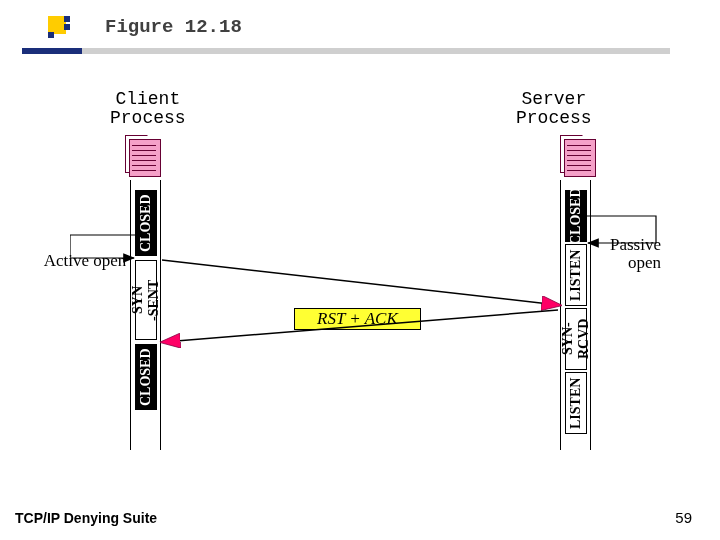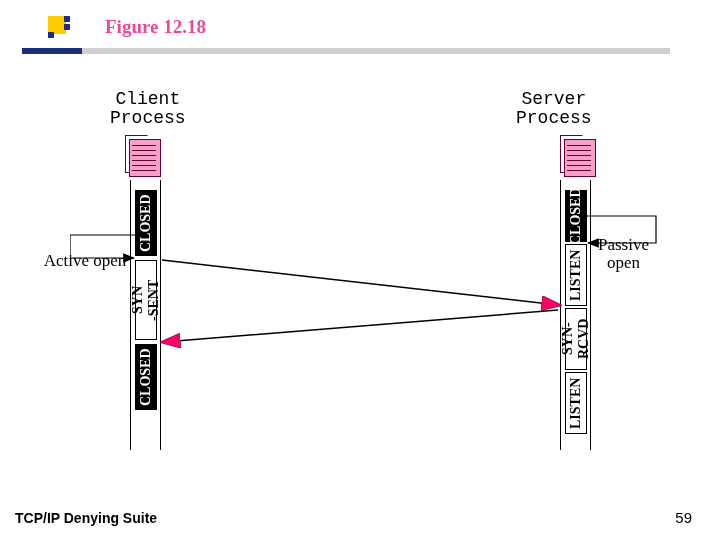--- a/index.html
+++ b/index.html
@@ -27,22 +27,23 @@
   }
   .bullet-sq .y  { position:absolute; left:0; top:0; width:18px; height:18px; background:#fc0; }
   .bullet-sq .b1 { position:absolute; right:0; top:0; width:6px; height:6px; background:#1a2e7a; }
   .bullet-sq .b2 { position:absolute; right:0; top:8px; width:6px; height:6px; background:#1a2e7a; }
   .bullet-sq .b3 { position:absolute; left:0; bottom:0; width:6px; height:6px; background:#1a2e7a; }
 
   .fig-label {
     position: absolute;
     left: 85px; top: 6px;
     font-weight: bold;
-    color: #ec4899;
+    color: #404040;
     font-size: 19px;
+    font-family: Liberation Mono, monospace;
   }
   .fig-title {
     position: absolute;
     left: 205px; top: 6px;
     font-weight: bold;
     font-style: italic;
     color: #000;
     font-size: 19px;
   }
   .header-rule-grey {
@@ -175,25 +176,26 @@
 -SENT</div>
   <div class="state vert black" style="left:65px; top:254px; height:64px;">CLOSED</div>
 
   <div class="state vert black" style="left:495px; top:100px; height:50px;">CLOSED</div>
   <div class="state vert white" style="left:495px; top:154px; height:60px;">LISTEN</div>
   <div class="state vert white" style="left:495px; top:218px; height:60px; white-space:pre;">SYN-
 RCVD</div>
   <div class="state vert white" style="left:495px; top:282px; height:60px;">LISTEN</div>
 
   <div class="side-annot" style="left:-30px; top:162px; width:90px;">Active open</div>
-  <div class="side-annot" style="left:528px; top:146px;">
+  <div class="side-annot" style="left:540px; top:146px;text-align:right;">
     <span>Passive</span><br>
     <span>open</span>
   </div>
 
+  <div class="msg-label" style="left:224px; top:218px;">RST + ACK</div>
 
   <svg class="overlay" viewBox="0 0 600 370">
     <defs>
       <marker id="pinkArrow" markerWidth="14" markerHeight="10" refX="11" refY="5" orient="auto">
         <polygon points="0,0 14,5 0,10" fill="#f06" stroke="#800040" stroke-width="0.5"></polygon>
       </marker>
       <marker id="blackArrow" markerWidth="10" markerHeight="8" refX="9" refY="4" orient="auto">
         <polygon points="0,0 10,4 0,8" fill="#000"></polygon>
       </marker>
     </defs>

